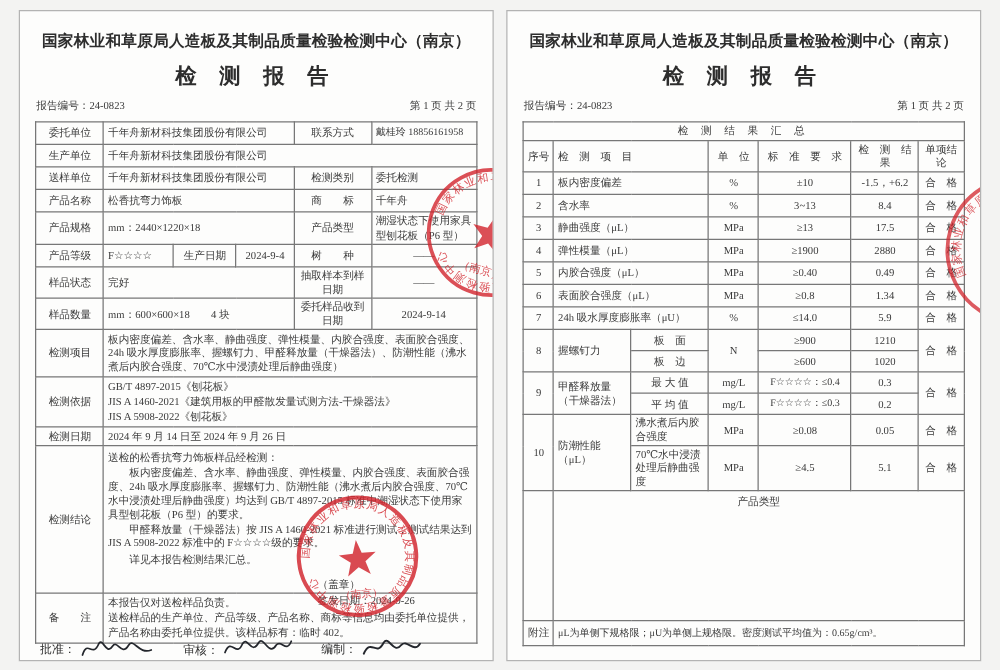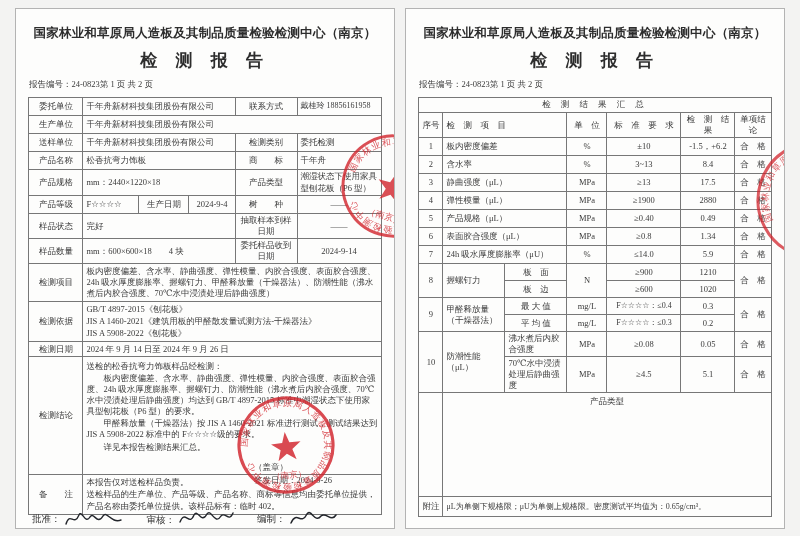--- a/index.html
+++ b/index.html
@@ -19,21 +19,21 @@
   #page2{left:405px;}
   .org-title{
     margin-top:16px;text-align:center;font-weight:bold;
     font-size:12.5px;color:#2d2d2d;letter-spacing:0.2px;white-space:nowrap;
   }
   .report-title{
     margin-top:7px;text-align:center;font-weight:bold;
     font-size:17px;letter-spacing:7px;color:#2d2d2d;
   }
   .meta-row{
-    display:flex;
+    display:flex;justify-content:space-between;
     margin:7px 13px 3px 13px;font-size:8.5px;color:#3a3a3a;
   }
   table.doc{
     border-collapse:collapse;table-layout:fixed;
     width:352px;margin:6px auto;font-size:8.5px;color:#3a3a3a;
   }
   table.doc td{
     border:1px solid #777;padding:1px 3px;vertical-align:middle;
     line-height:1.3;overflow:hidden;
   }
@@ -266,21 +266,21 @@
     <tr style="height:18px">
       <td class="ctr">4</td>
       <td class="val" colspan="2">弹性模量（μL）</td>
       <td class="ctr">MPa</td>
       <td class="ctr">≥1900</td>
       <td class="ctr">2880</td>
       <td class="ctr">合　格</td>
     </tr>
     <tr style="height:18px">
       <td class="ctr">5</td>
-      <td class="val" colspan="2">产品规格（μL）</td>
+      <td class="val" colspan="2">内胶合强度（μL）</td>
       <td class="ctr">MPa</td>
       <td class="ctr">≥0.40</td>
       <td class="ctr">0.49</td>
       <td class="ctr">合　格</td>
     </tr>
     <tr style="height:18px">
       <td class="ctr">6</td>
       <td class="val" colspan="2">表面胶合强度（μL）</td>
       <td class="ctr">MPa</td>
       <td class="ctr">≥0.8</td>

